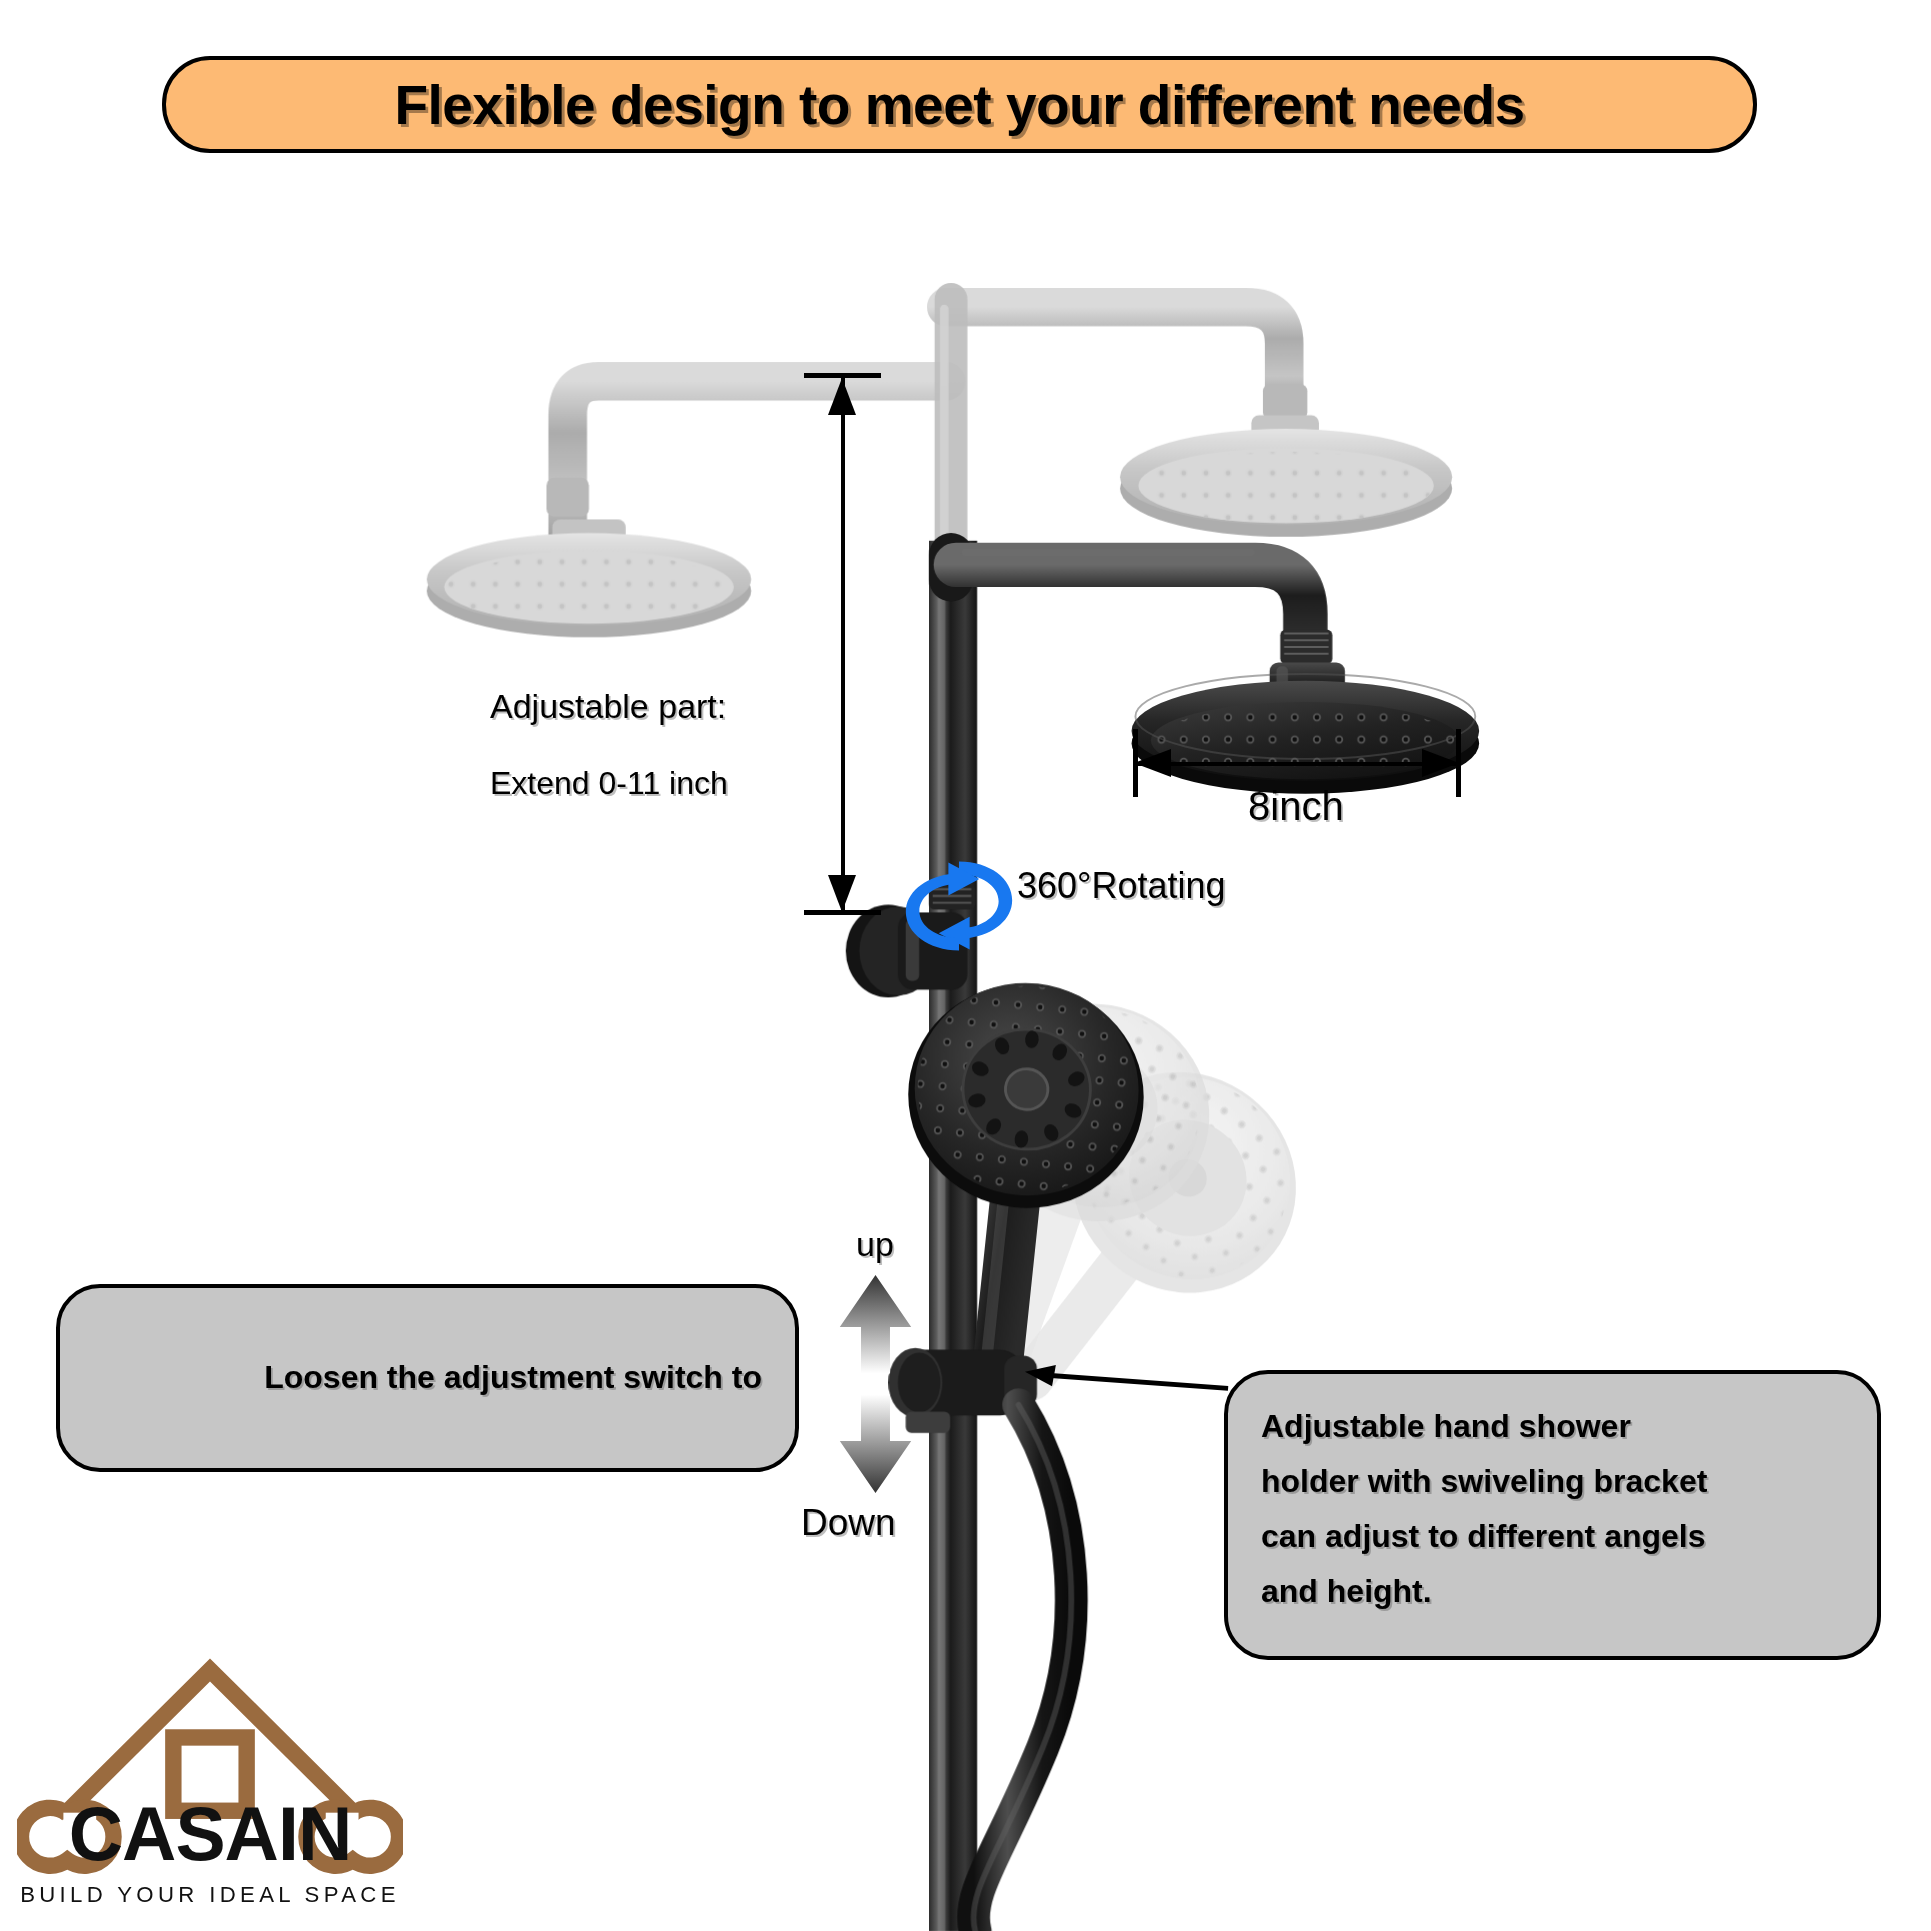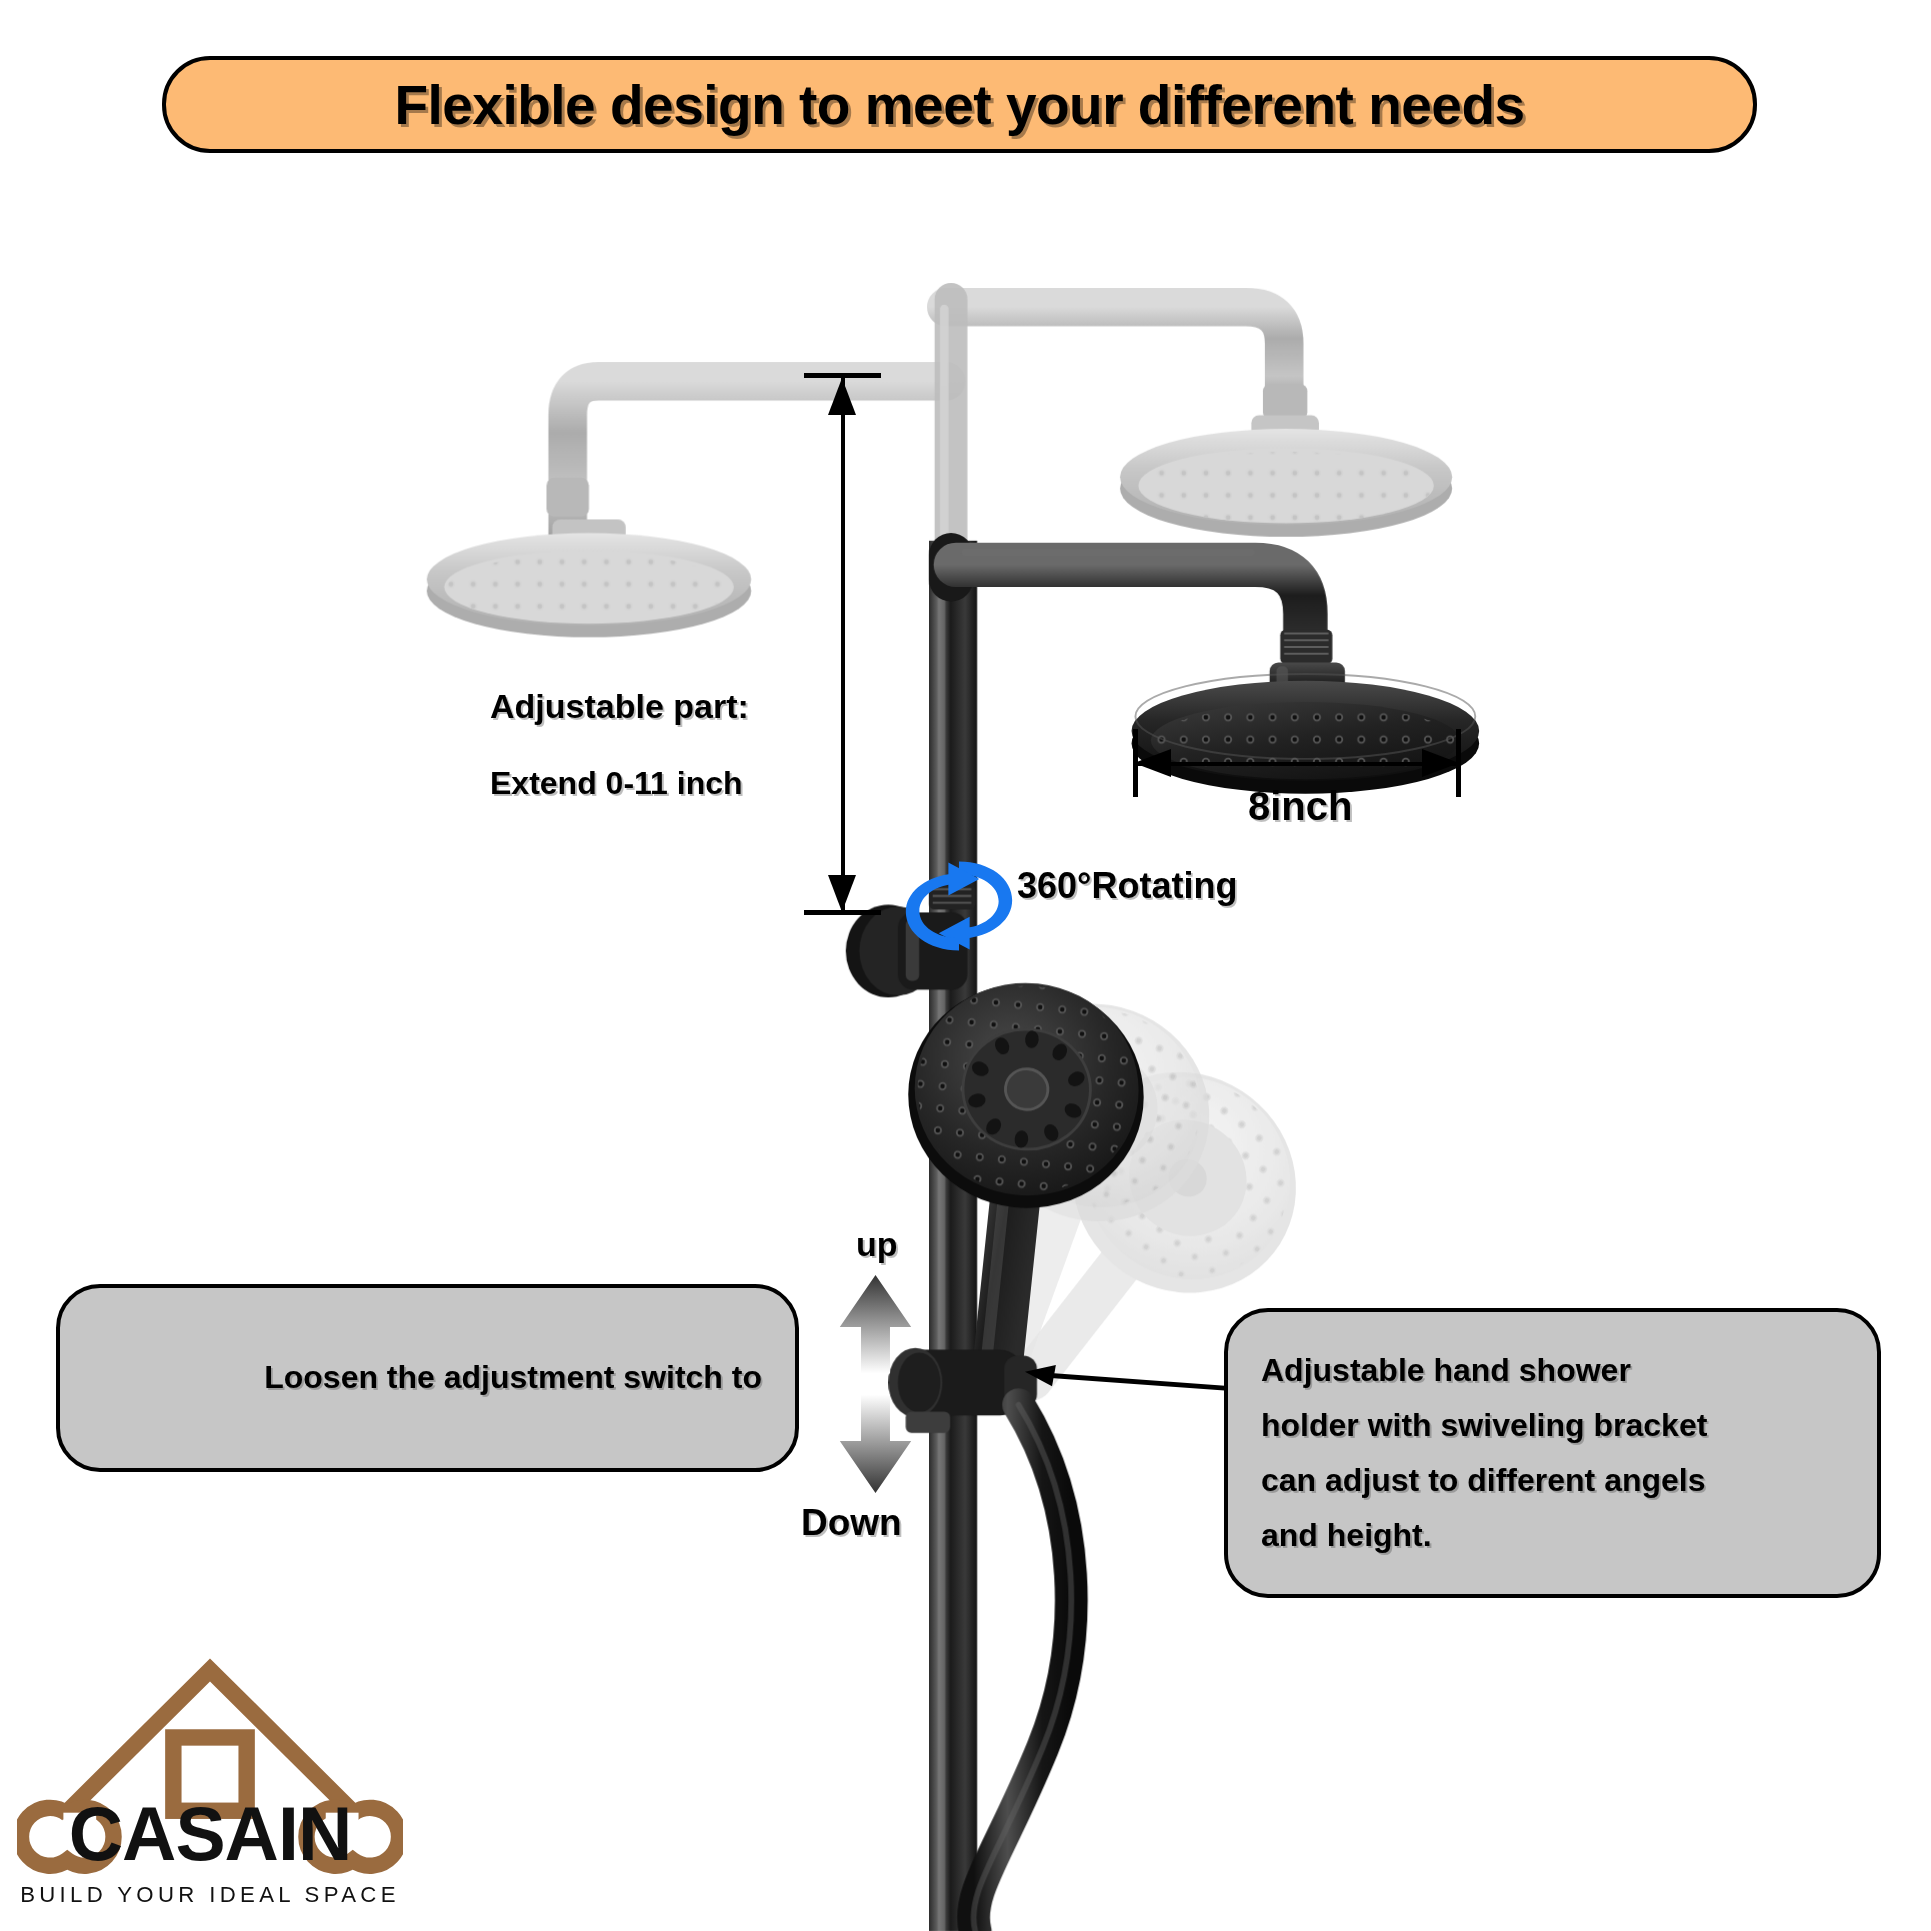--- a/index.html
+++ b/index.html
@@ -23,26 +23,26 @@
   
   .bubble{
     position:absolute;background:#c6c6c6;border:4.8px solid #000;border-radius:44px;
     box-sizing:border-box;padding:25px 33px;
   }
   .bubble p{margin:0;font-size:32px;font-weight:bold;line-height:1.72;
             text-shadow:1.9px 1.9px 0 rgba(0,0,0,.22);white-space:nowrap;}
 
   .bubble-left{left:56px;top:1284px;width:743px;height:188px;
                display:flex;flex-direction:column;justify-content:center;text-align:right;}
-  .bubble-right{left:1224px;top:1308px;width:657px;height:290px;
-                display:flex;flex-direction:column;justify-content:center;}
+  .bubble-right{left:1224px;top:1370px;width:657px;height:290px;
+                display:flex;flex-direction:column;}
   .bubble-right p{white-space:nowrap;}
 
   
-  .txt{position:absolute;font-weight:bold;text-shadow:1.9px 1.9px 0 rgba(0,0,0,.25);text-align:right;}
+  .txt{position:absolute;font-weight:normal;text-shadow:1.9px 1.9px 0 rgba(0,0,0,.25);text-align:right;}
   .adjustable-part{left:490px;top:687px;font-size:34px;}
   .adjustable-ext{left:490px;top:765px;font-size:32px;}
   .rot-label{left:1017px;top:865px;font-size:36px;}
   .inch-label{left:1248px;top:784px;font-size:40px;}
   .up-label{left:836px;top:1225px;font-size:34px;margin-left:20px;}
   .down-label{left:801px;top:1502px;font-size:37px;}
 
   
   .dim-v{position:absolute;left:841px;top:377px;width:3.9px;height:537px;background:#000;}
   .dim-v-tickT{position:absolute;left:804px;top:373px;width:77px;height:4.8px;background:#000;}

